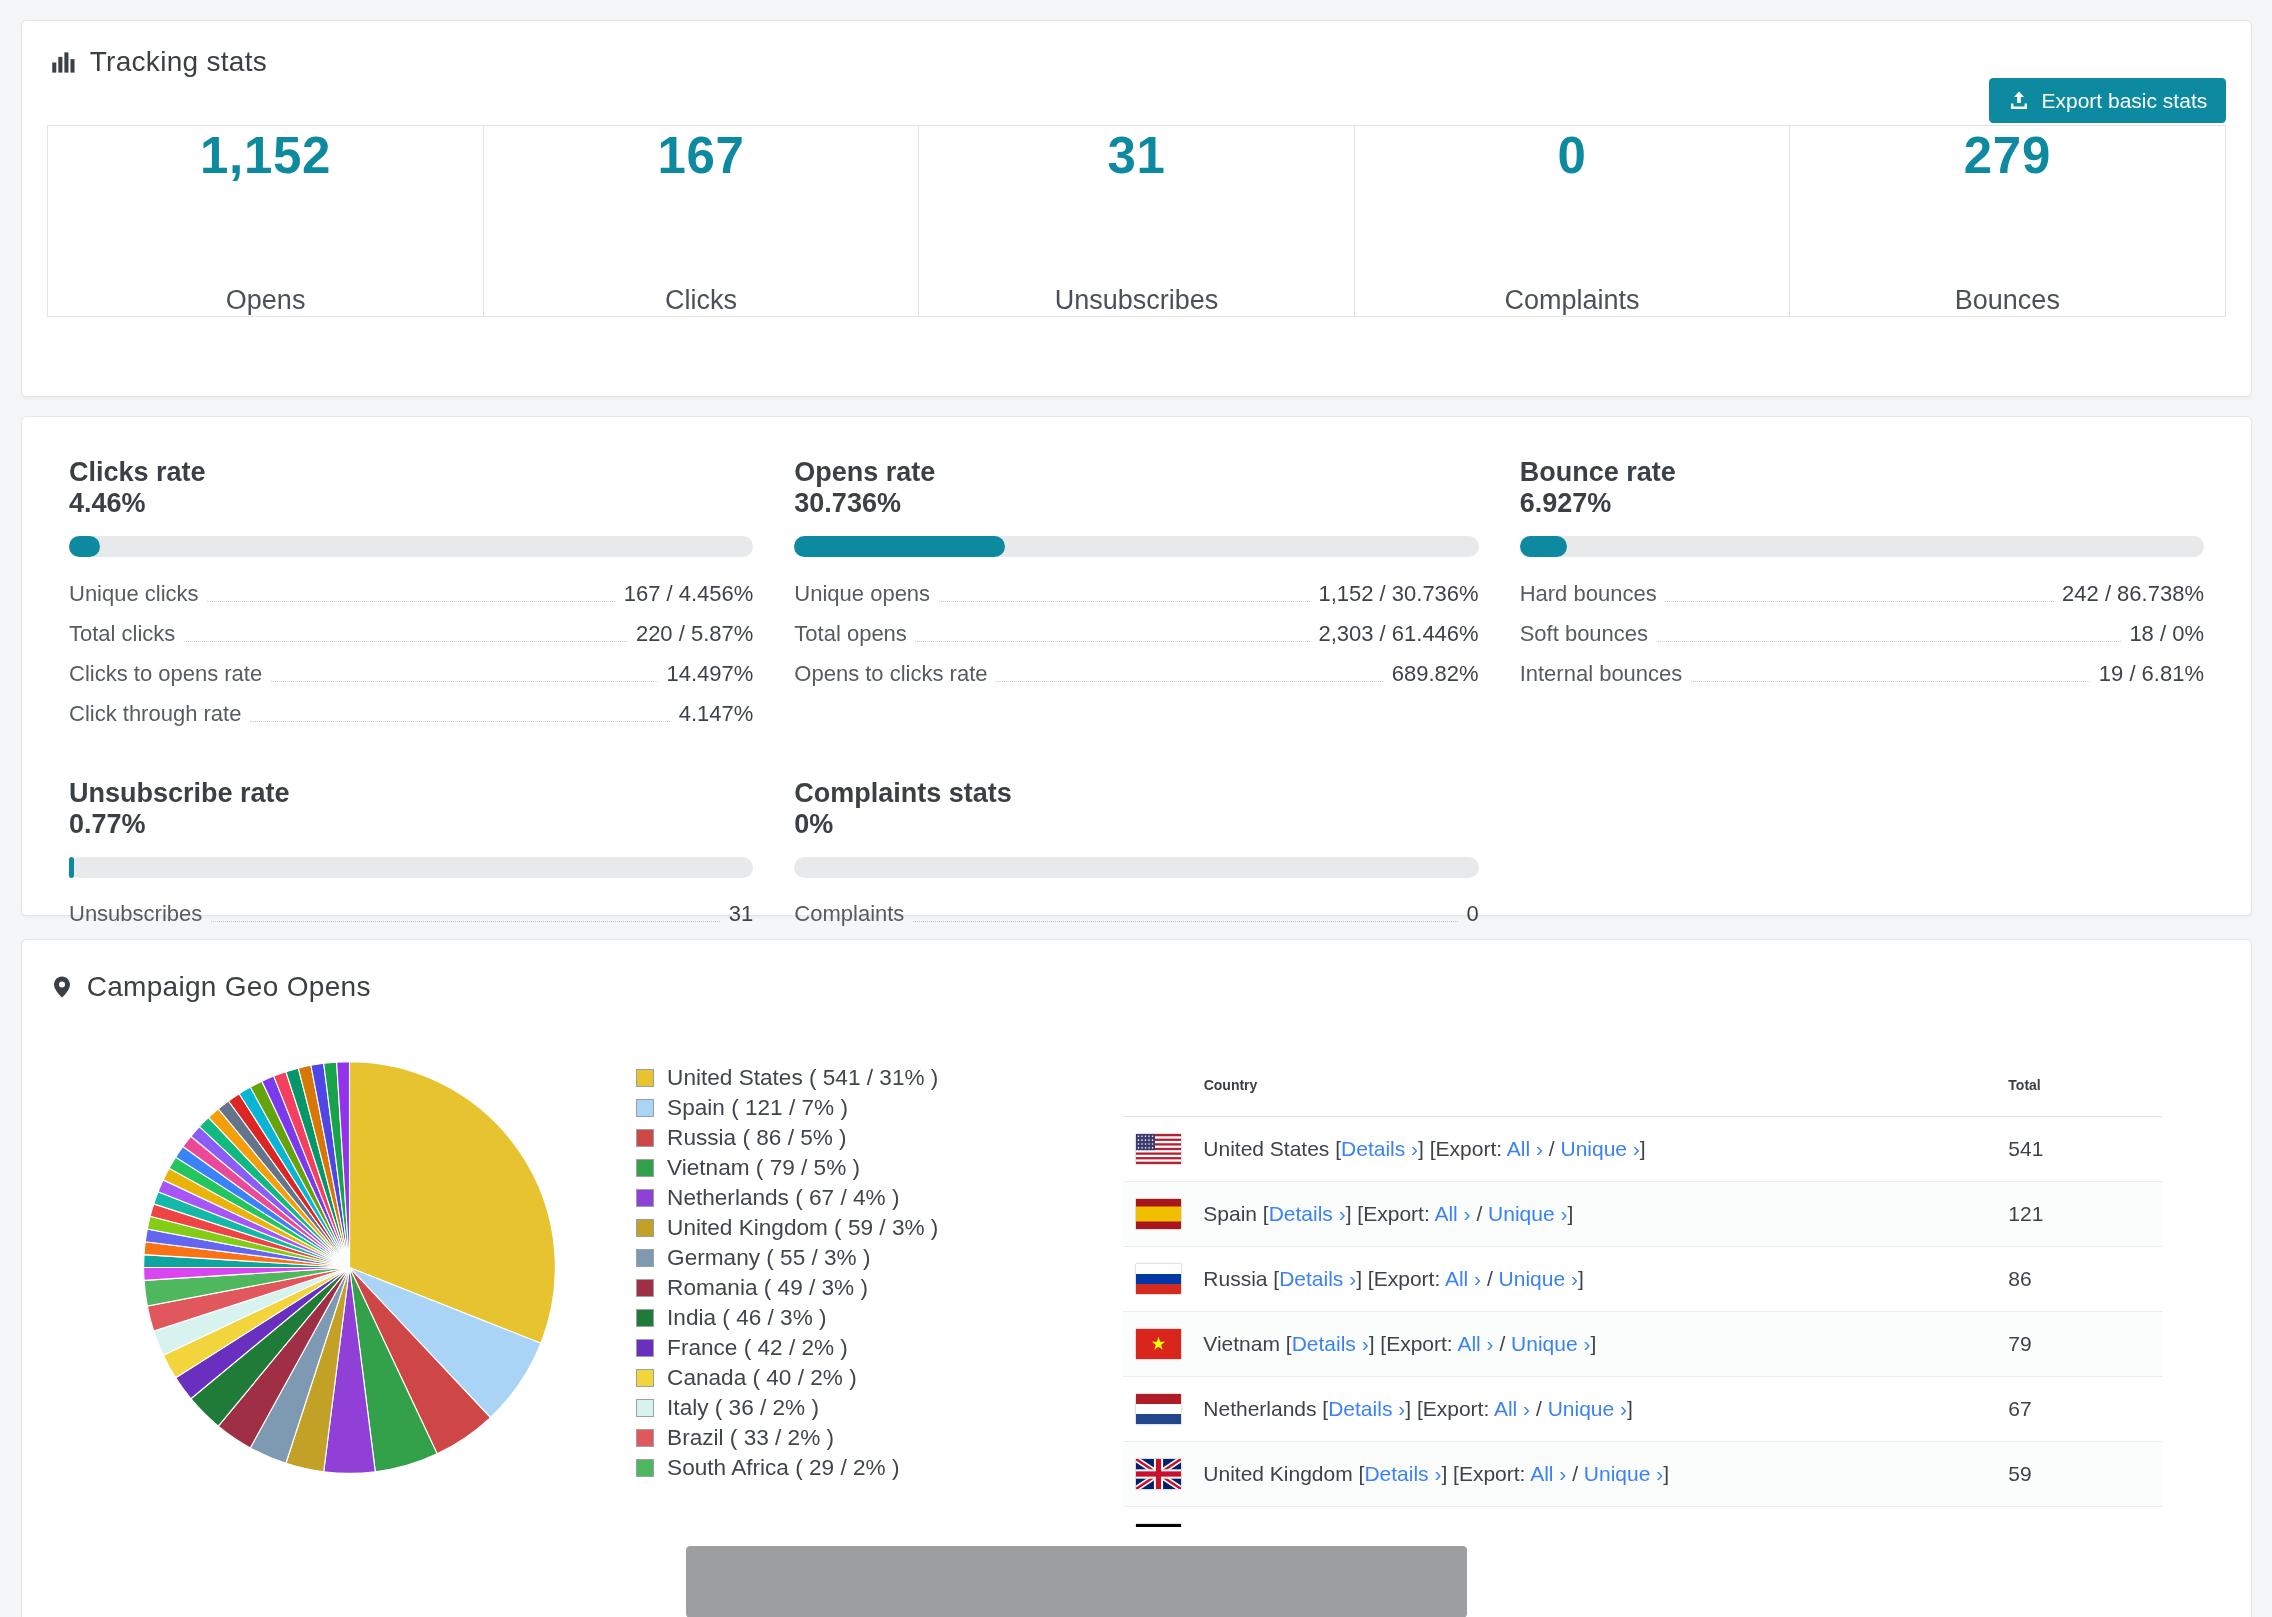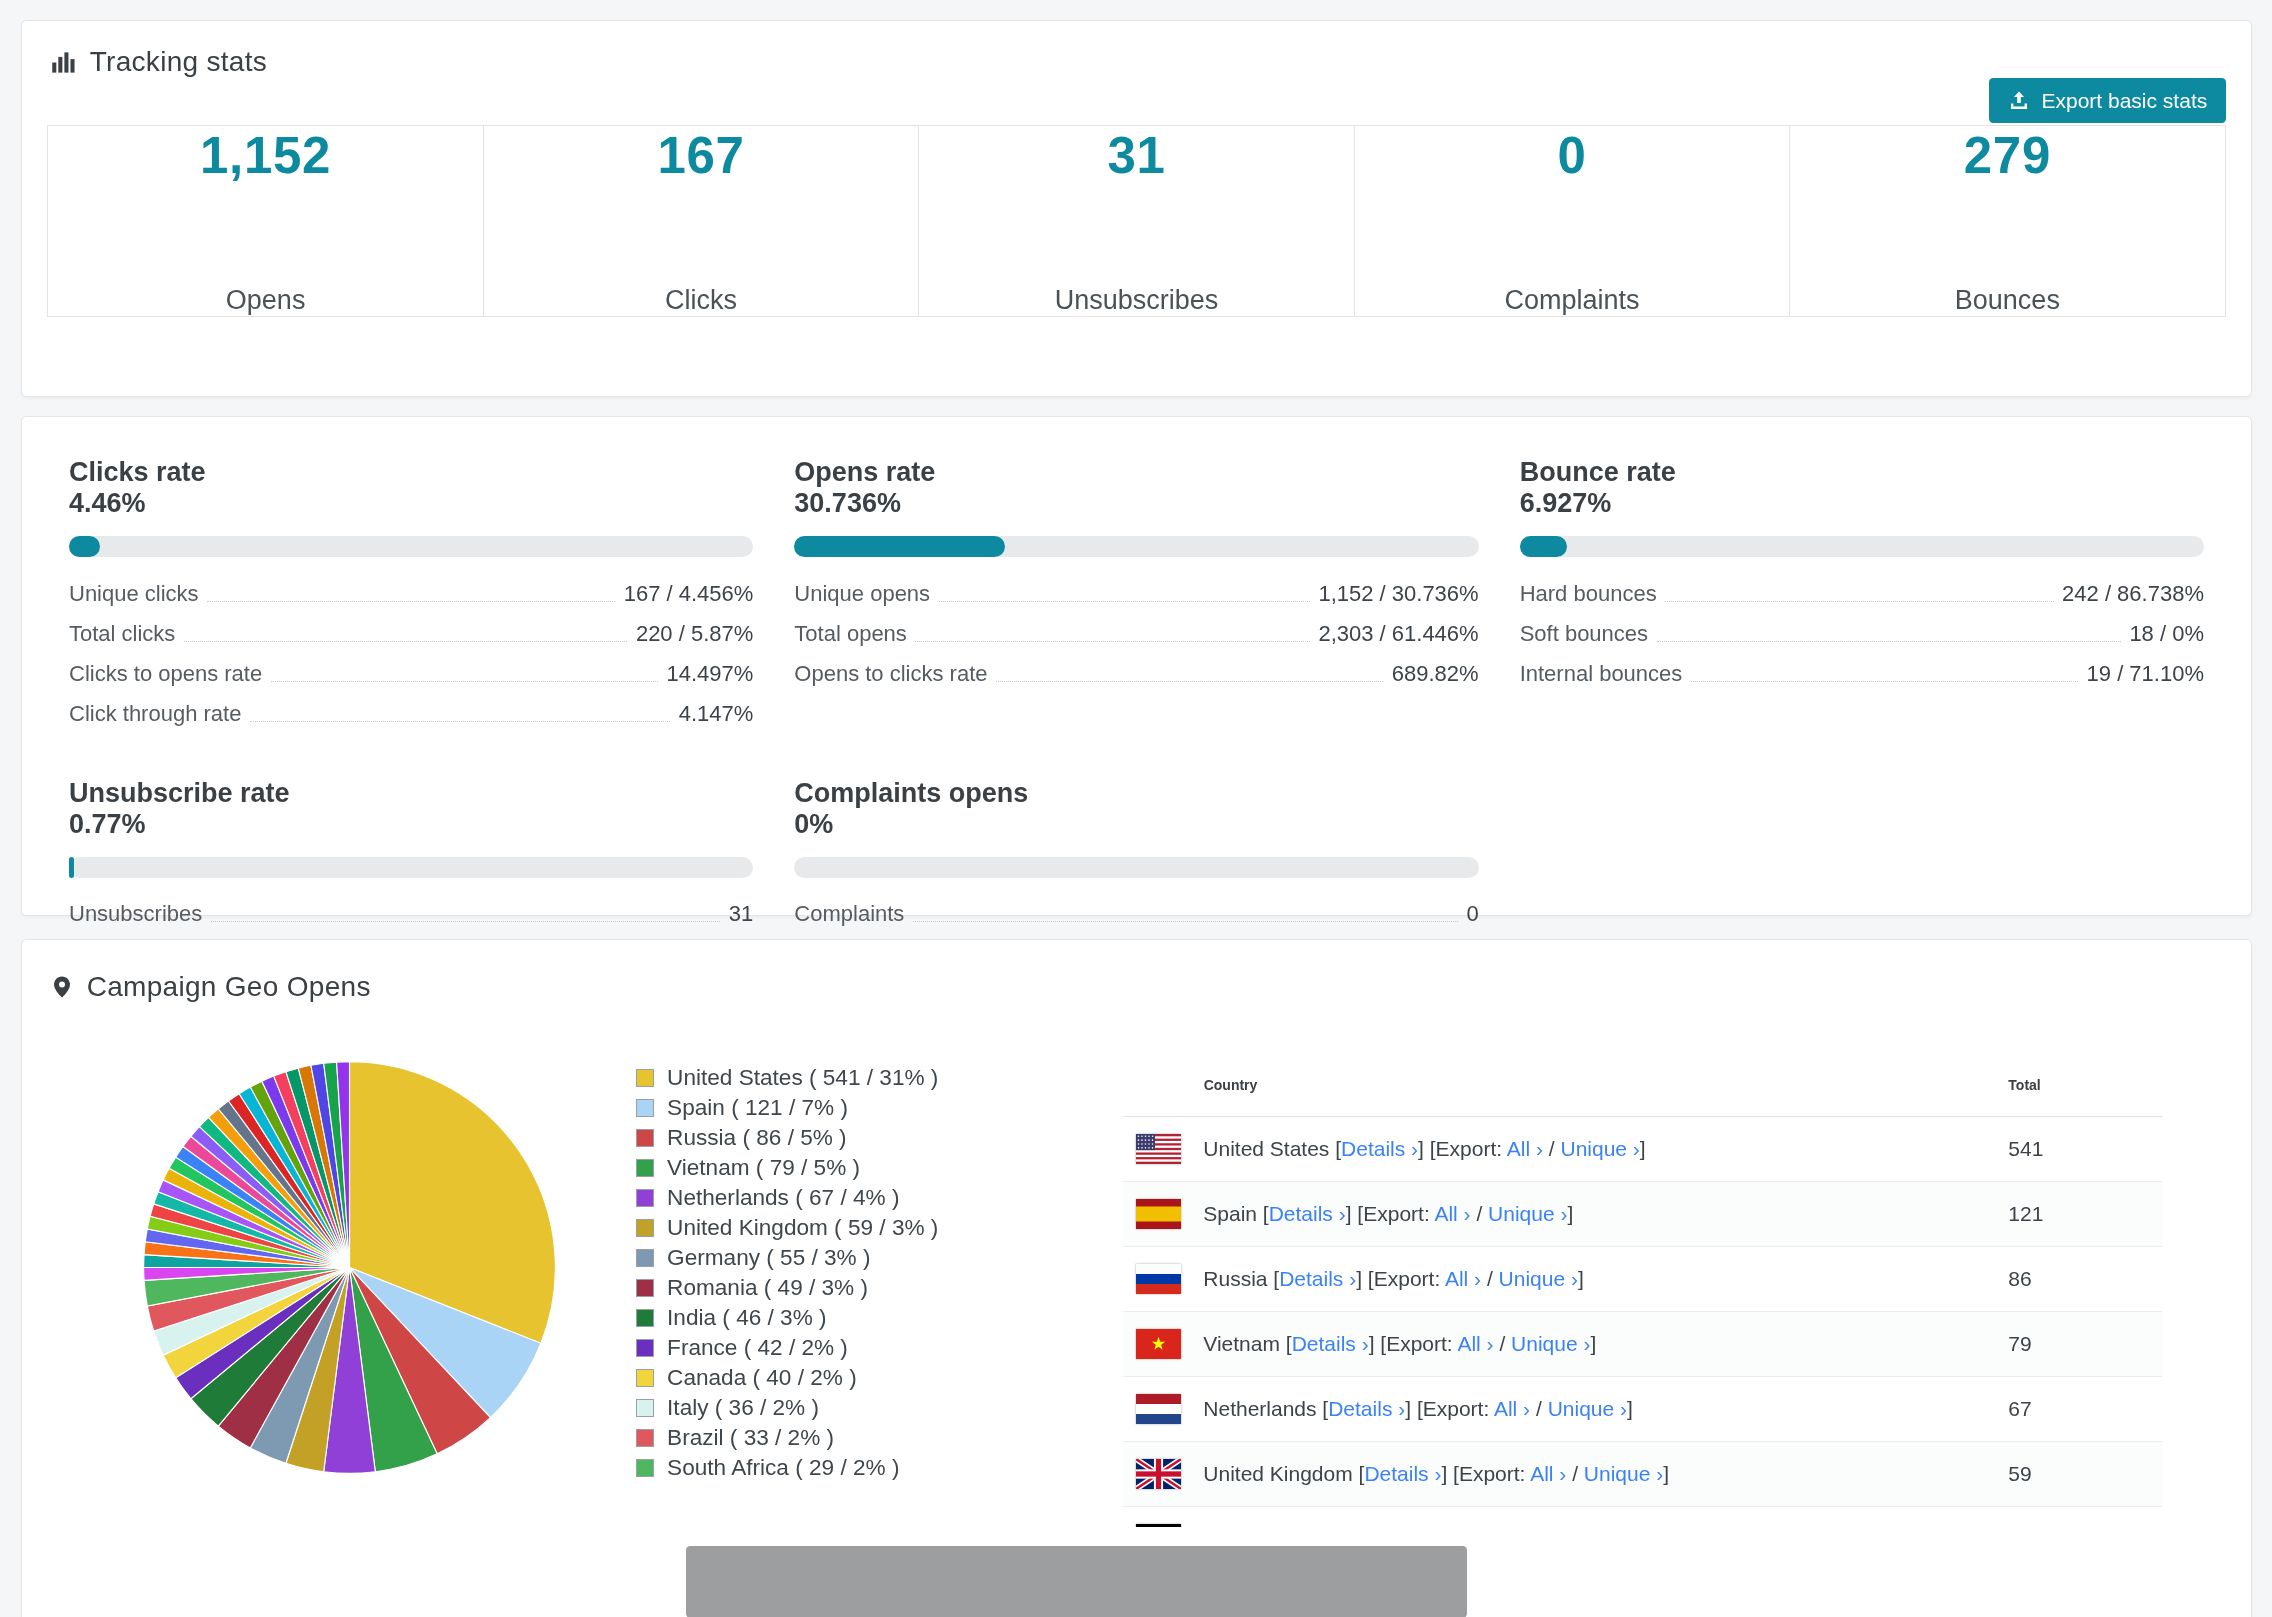--- a/index.html
+++ b/index.html
@@ -221,21 +221,21 @@
     <span class="metric-value">242 / 86.738%</span>
   </div>
             <div class="metric-row">
     <span class="metric-label">Soft bounces</span>
     <span class="metric-leader"></span>
     <span class="metric-value">18 / 0%</span>
   </div>
             <div class="metric-row">
     <span class="metric-label">Internal bounces</span>
     <span class="metric-leader"></span>
-    <span class="metric-value">19 / 71.10%</span>
+    <span class="metric-value">19 / 6.81%</span>
   </div>
           </div>
   </div>
         <div class="rate-block">
     <div class="rate-head">
       <span class="rate-title">Unsubscribe rate</span>
       <span class="rate-percent">0.77%</span>
     </div>
     <div class="rate-bar">
       <div class="rate-bar-fill" style="width: 0.77%;"></div>
@@ -243,21 +243,21 @@
     <div class="rate-rows">
             <div class="metric-row">
     <span class="metric-label">Unsubscribes</span>
     <span class="metric-leader"></span>
     <span class="metric-value">31</span>
   </div>
           </div>
   </div>
         <div class="rate-block">
     <div class="rate-head">
-      <span class="rate-title">Complaints opens</span>
+      <span class="rate-title">Complaints stats</span>
       <span class="rate-percent">0%</span>
     </div>
     <div class="rate-bar">
       <div class="rate-bar-fill" style="width: 0%;"></div>
     </div>
     <div class="rate-rows">
             <div class="metric-row">
     <span class="metric-label">Complaints</span>
     <span class="metric-leader"></span>
     <span class="metric-value">0</span>

